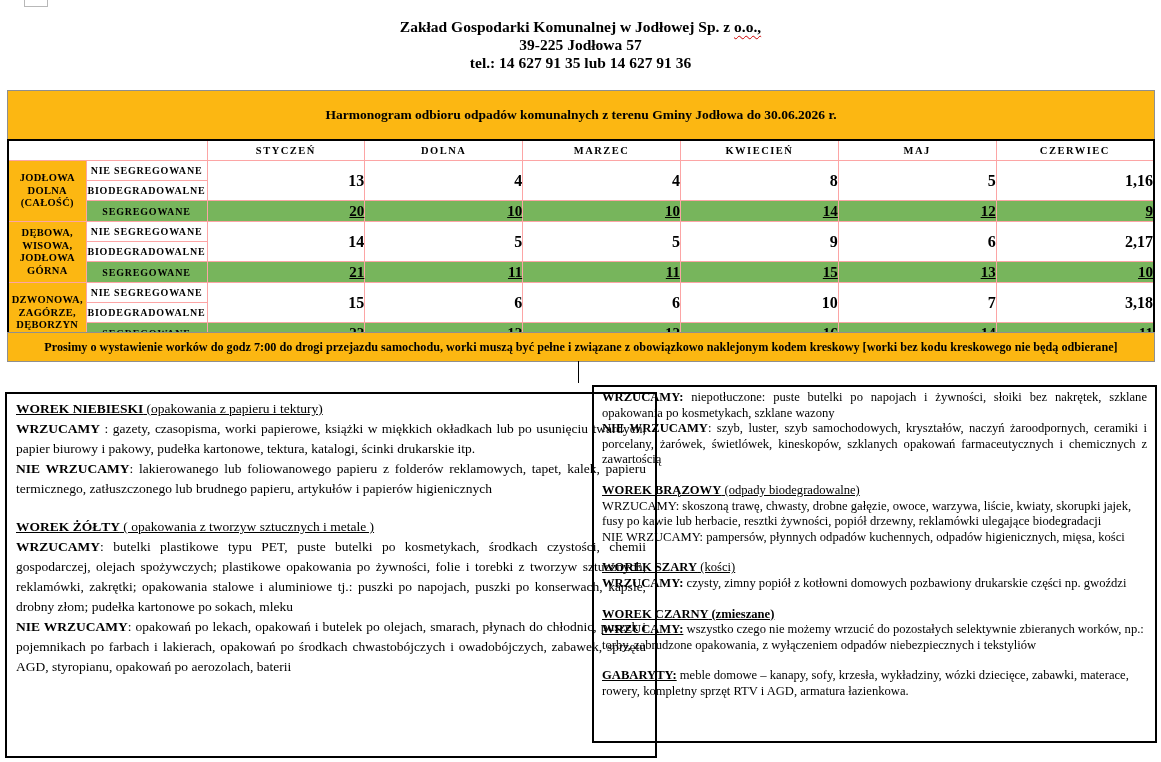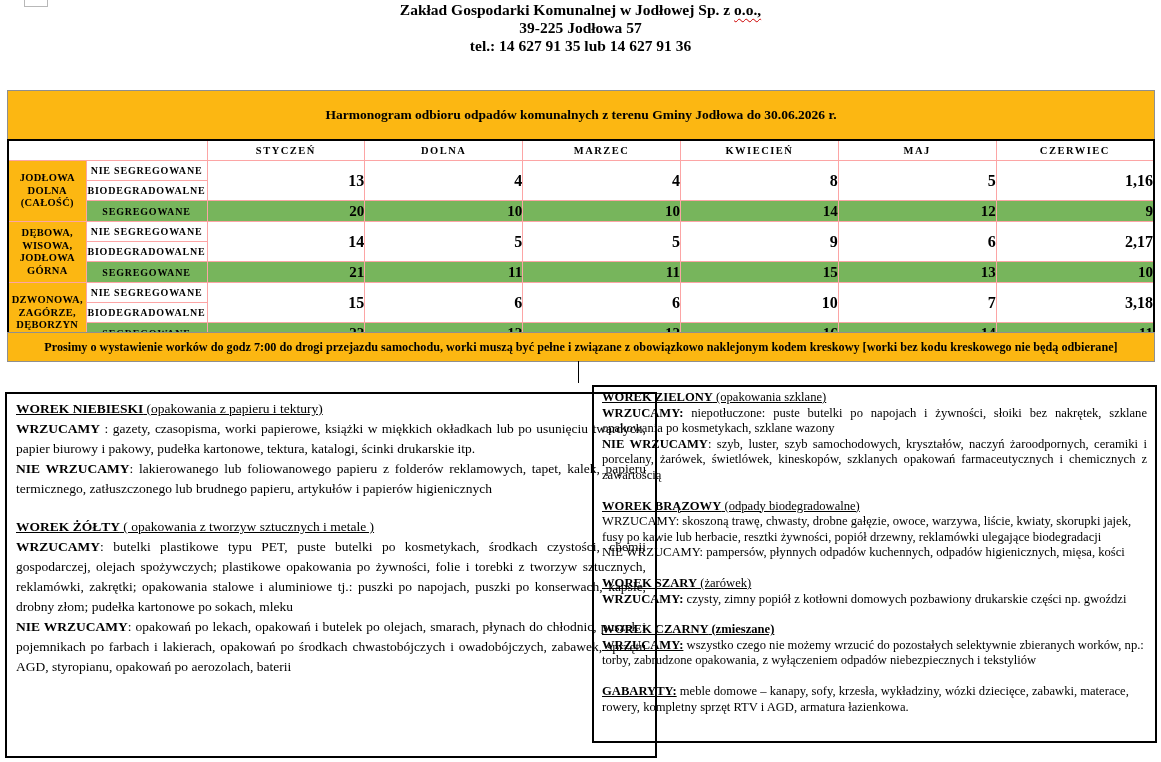--- a/index.html
+++ b/index.html
@@ -2,21 +2,21 @@
 <html><head>
 <meta charset="utf-8">
 <style>
   html,body{margin:0;padding:0;}
   body{
     width:1161px;height:762px;position:relative;background:#fff;
     font-family:"Liberation Serif","DejaVu Serif",serif;color:#000;
     overflow:hidden;
   }
   
-  .doc-header{position:absolute;left:0;top:1px;width:100%;text-align:center;
+  .doc-header{position:absolute;left:0;top:18px;width:100%;text-align:center;
     font-weight:bold;font-size:15.5px;line-height:18px;}
   .spell{ text-decoration:underline wavy #cc0000 1px; text-underline-offset:3px;}
   .stray-box{position:absolute;left:24px;top:-7px;width:22px;height:12px;
     border:1px solid #b8b8b8;background:#fff;}
   
   .title-banner{position:absolute;left:7px;top:90px;width:1146px;height:48px;
     background:#FCB712;border:1px solid #8f8f8f;
     display:flex;align-items:center;justify-content:center;
     font-weight:bold;font-size:13.5px;text-align:center;}
   
@@ -27,21 +27,21 @@
   .col-cat{width:121px;}
   .corner-cell{height:19px;background:#fff;}
   .month-cell{height:19px;text-align:center;font-weight:bold;font-size:10.5px;
     letter-spacing:1.5px;background:#fff;}
   .area-cell{background:#FCB712;text-align:center;font-weight:bold;font-size:10.5px;
     line-height:12.5px;white-space:pre-line;letter-spacing:0.3px;}
   .cat-cell{height:19px;text-align:center;font-weight:bold;font-size:10px;
     letter-spacing:0.8px;background:#fff;}
   .val-cell{text-align:right;font-weight:bold;font-size:16px;background:#fff;}
   .seg-row .cat-cell,.seg-row .val-cell{background:#77B55C;height:20px;}
-  .seg-row .val-cell{font-size:15px;}
+  .seg-row .val-cell{font-size:15px;text-decoration:underline;}
   
   .notice-banner{position:absolute;left:7px;top:332px;width:1146px;height:28px;
     background:#FCB712;border:1px solid #8f8f8f;
     display:flex;align-items:center;justify-content:center;
     font-weight:bold;font-size:12.2px;}
   .divider-tick{position:absolute;left:578px;top:361px;width:1px;height:22px;background:#000;}
   
   .box{position:absolute;border:2px solid #000;box-sizing:border-box;overflow:hidden;}
   .box-left{left:5px;top:392px;width:652px;height:366px;padding:5px 9px;
     font-size:13.5px;line-height:20px;text-align:justify;}
@@ -185,31 +185,30 @@
   </div>
   <div class="bag-section">
     <p class="bag-heading"><span class="bag-title">WOREK ŻÓŁTY</span><span> ( opakowania z tworzyw sztucznych i metale )</span></p>
     <p><span class="bold">WRZUCAMY</span><span>: </span><span>butelki plastikowe typu PET, puste butelki po kosmetykach, środkach czystości, chemii gospodarczej, olejach spożywczych; plastikowe opakowania po żywności, folie i torebki z tworzyw sztucznych, reklamówki, zakrętki; opakowania stalowe i aluminiowe tj.: puszki po napojach, puszki po konserwach, kapsle, drobny złom; pudełka kartonowe po sokach, mleku</span></p>
     <p><span class="bold">NIE WRZUCAMY</span><span>: </span><span>opakowań po lekach, opakowań i butelek po olejach, smarach, płynach do chłodnic, puszek i pojemnikach po farbach i lakierach, opakowań po środkach chwastobójczych i owadobójczych, zabawek, sprzętu AGD, styropianu, opakowań po aerozolach, baterii</span></p>
   </div>
 </div>
 
 <div class="box box-right">
   <div class="bag-section">
-    <p class="bag-heading"><span class="bag-title">WOREK ZIELONY</span><span> (opakowania szklane)</span></p>
     <p style="text-align:justify;"><span class="bold">WRZUCAMY:</span><span> niepotłuczone: puste butelki po napojach i żywności, słoiki bez nakrętek, szklane opakowania po kosmetykach, szklane wazony</span></p>
     <p style="text-align:justify;"><span class="bold">NIE WRZUCAMY</span><span>: </span><span>szyb, luster, szyb samochodowych, kryształów, naczyń żaroodpornych, ceramiki i porcelany, żarówek, świetlówek, kineskopów, szklanych opakowań farmaceutycznych i chemicznych z zawartością</span></p>
   </div>
   <div class="bag-section">
     <p class="bag-heading"><span class="bag-title">WOREK BRĄZOWY</span><span> (odpady biodegradowalne)</span></p>
     <p><span>WRZUCAMY:</span><span> skoszoną trawę, chwasty, drobne gałęzie, owoce, warzywa, liście, kwiaty, skorupki jajek, fusy po kawie lub herbacie, resztki żywności, popiół drzewny, reklamówki ulegające biodegradacji</span></p>
     <p><span>NIE WRZUCAMY:</span><span> pampersów, płynnych odpadów kuchennych, odpadów higienicznych, mięsa, kości</span></p>
   </div>
   <div class="bag-section">
-    <p class="bag-heading"><span class="bag-title">WOREK SZARY</span><span>  (żarówek)</span></p>
+    <p class="bag-heading"><span class="bag-title">WOREK SZARY</span><span>  (kości)</span></p>
     <p><span class="bold">WRZUCAMY:</span><span> czysty, zimny popiół z kotłowni domowych pozbawiony drukarskie części np. gwoździ</span></p>
   </div>
   <div class="bag-section">
     <p class="bag-heading"><span class="bag-title">WOREK CZARNY</span><span class="bag-title"> (zmieszane)</span></p>
     <p><span class="bold-underline">WRZUCAMY:</span><span> wszystko czego nie możemy wrzucić do pozostałych selektywnie zbieranych worków, np.: torby, zabrudzone opakowania, z wyłączeniem odpadów niebezpiecznych i tekstyliów</span></p>
   </div>
   <div class="bag-section">
     <p><span class="bold-underline">GABARYTY:</span><span> meble domowe – kanapy, sofy, krzesła, wykładziny, wózki dziecięce, zabawki, materace, rowery, kompletny sprzęt RTV i AGD, armatura łazienkowa.</span></p>
   </div>
 </div>

